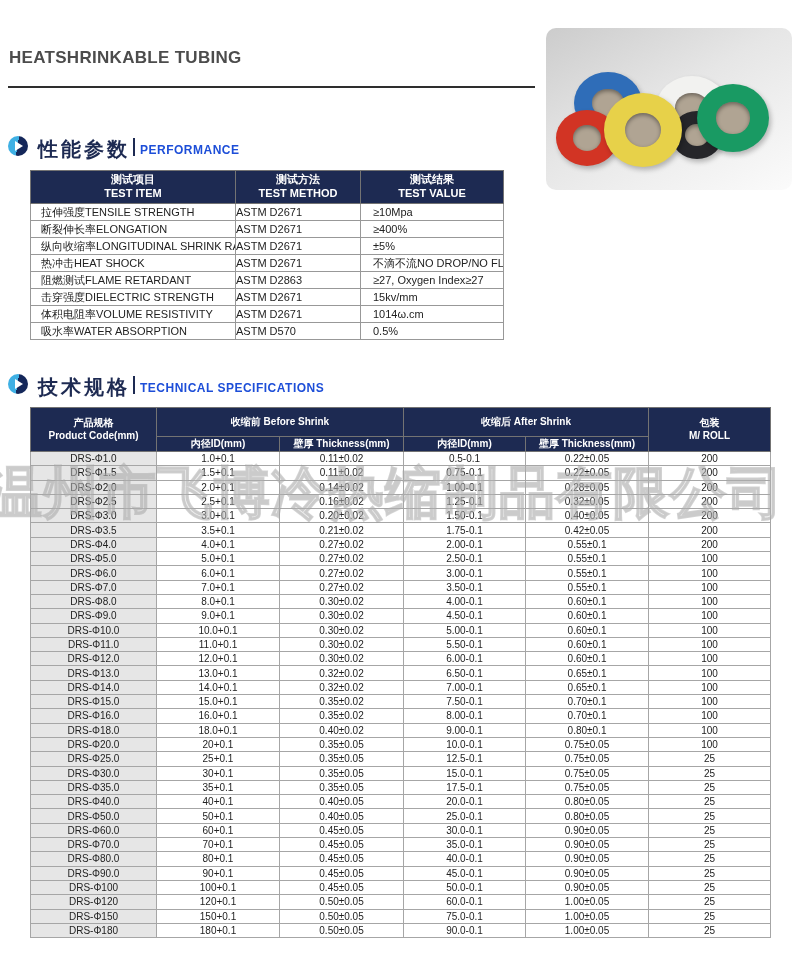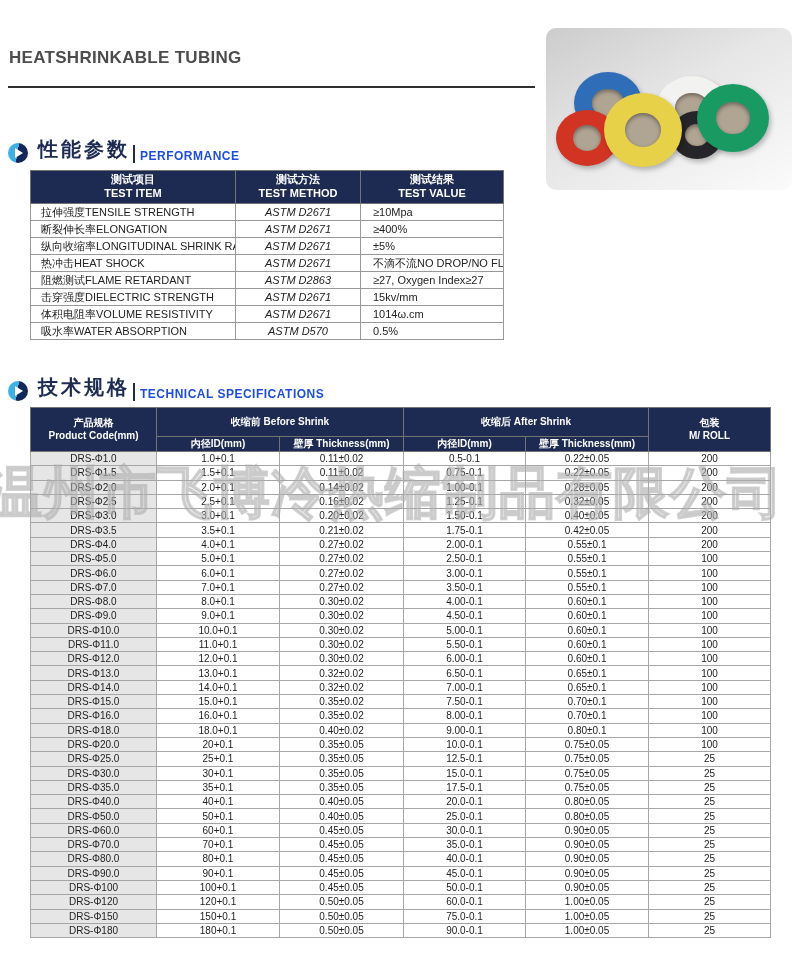--- a/index.html
+++ b/index.html
@@ -21,39 +21,39 @@
           box-shadow:2px 3px 5px rgba(0,0,0,.25); }
   .roll .hole { width:46%; height:46%; border-radius:50%; box-shadow:inset 0 2px 4px rgba(0,0,0,.4); }
   .roll-blue   { left:28px;  top:44px; width:68px; height:62px; z-index:1; }
   .roll-white  { left:110px; top:48px; width:72px; height:64px; z-index:1; }
   .roll-red    { left:10px;  top:82px; width:62px; height:56px; z-index:2; }
   .roll-black  { left:125px; top:83px; width:52px; height:48px; z-index:2; }
   .roll-green  { left:151px; top:56px; width:72px; height:68px; z-index:3; }
   .roll-yellow { left:58px;  top:65px; width:78px; height:74px; z-index:4; }
 
   
-  .sec-head { position:absolute; display:flex; align-items:flex-end; }
+  .sec-head { position:absolute; display:flex; align-items:flex-start; }
   .sec-head.first  { left:8px; top:136px; }
   .sec-head.second { left:8px; top:374px; }
   .sec-icon { width:20px; height:20px; border-radius:50%; position:relative; margin-right:10px;
               background:linear-gradient(100deg,#3fb0e4 48%,#14275a 48%); }
   .sec-icon::after { content:""; position:absolute; left:7px; top:5px;
               border-left:8px solid #fff; border-top:5px solid transparent; border-bottom:5px solid transparent; }
   .sec-cn { font-size:20px; font-weight:bold; color:#1d2a52; letter-spacing:3px; }
   .sec-sep { width:2px; height:18px; background:#1d2a52; margin:2px 5px 0 3px; }
   .sec-en { font-size:12px; font-weight:bold; color:#1d4ed8; letter-spacing:0.5px; margin-top:7px; }
 
   
   table { border-collapse:collapse; table-layout:fixed; }
   th { background:#1d2a52; color:#fff; font-weight:bold; border:1px solid #737373; padding:0; }
   .perf { position:absolute; left:30px; top:170px; width:473px; border:1px solid #5a5a5a; }
   .perf th { font-size:11px; line-height:13.5px; padding:2px 0 3px; }
   .perf td { border:1px solid #989898; font-size:11px; color:#222; height:17px; padding:0 0 0 10px;
              white-space:nowrap; overflow:hidden;margin-left:24px; }
-  .perf td.method { text-align:center; padding:0;font-style:italic; }
+  .perf td.method { text-align:left; padding:0; }
   .perf td.value { padding-left:12px; }
 
   .spec { position:absolute; left:30px; top:407px; width:740px; border:1px solid #5a5a5a; }
   .spec th { font-size:10px; line-height:12px; }
   .spec th.group { height:29px; }
   .spec th.sub { height:15px; }
   .spec th.span2 { line-height:12.5px; }
   .spec td { border:1px solid #a6a6a6; font-size:10px; color:#222; height:14.3px; padding:0;
              text-align:center; white-space:nowrap; }
   .spec td.c1 { background:#e6e6e6; }

